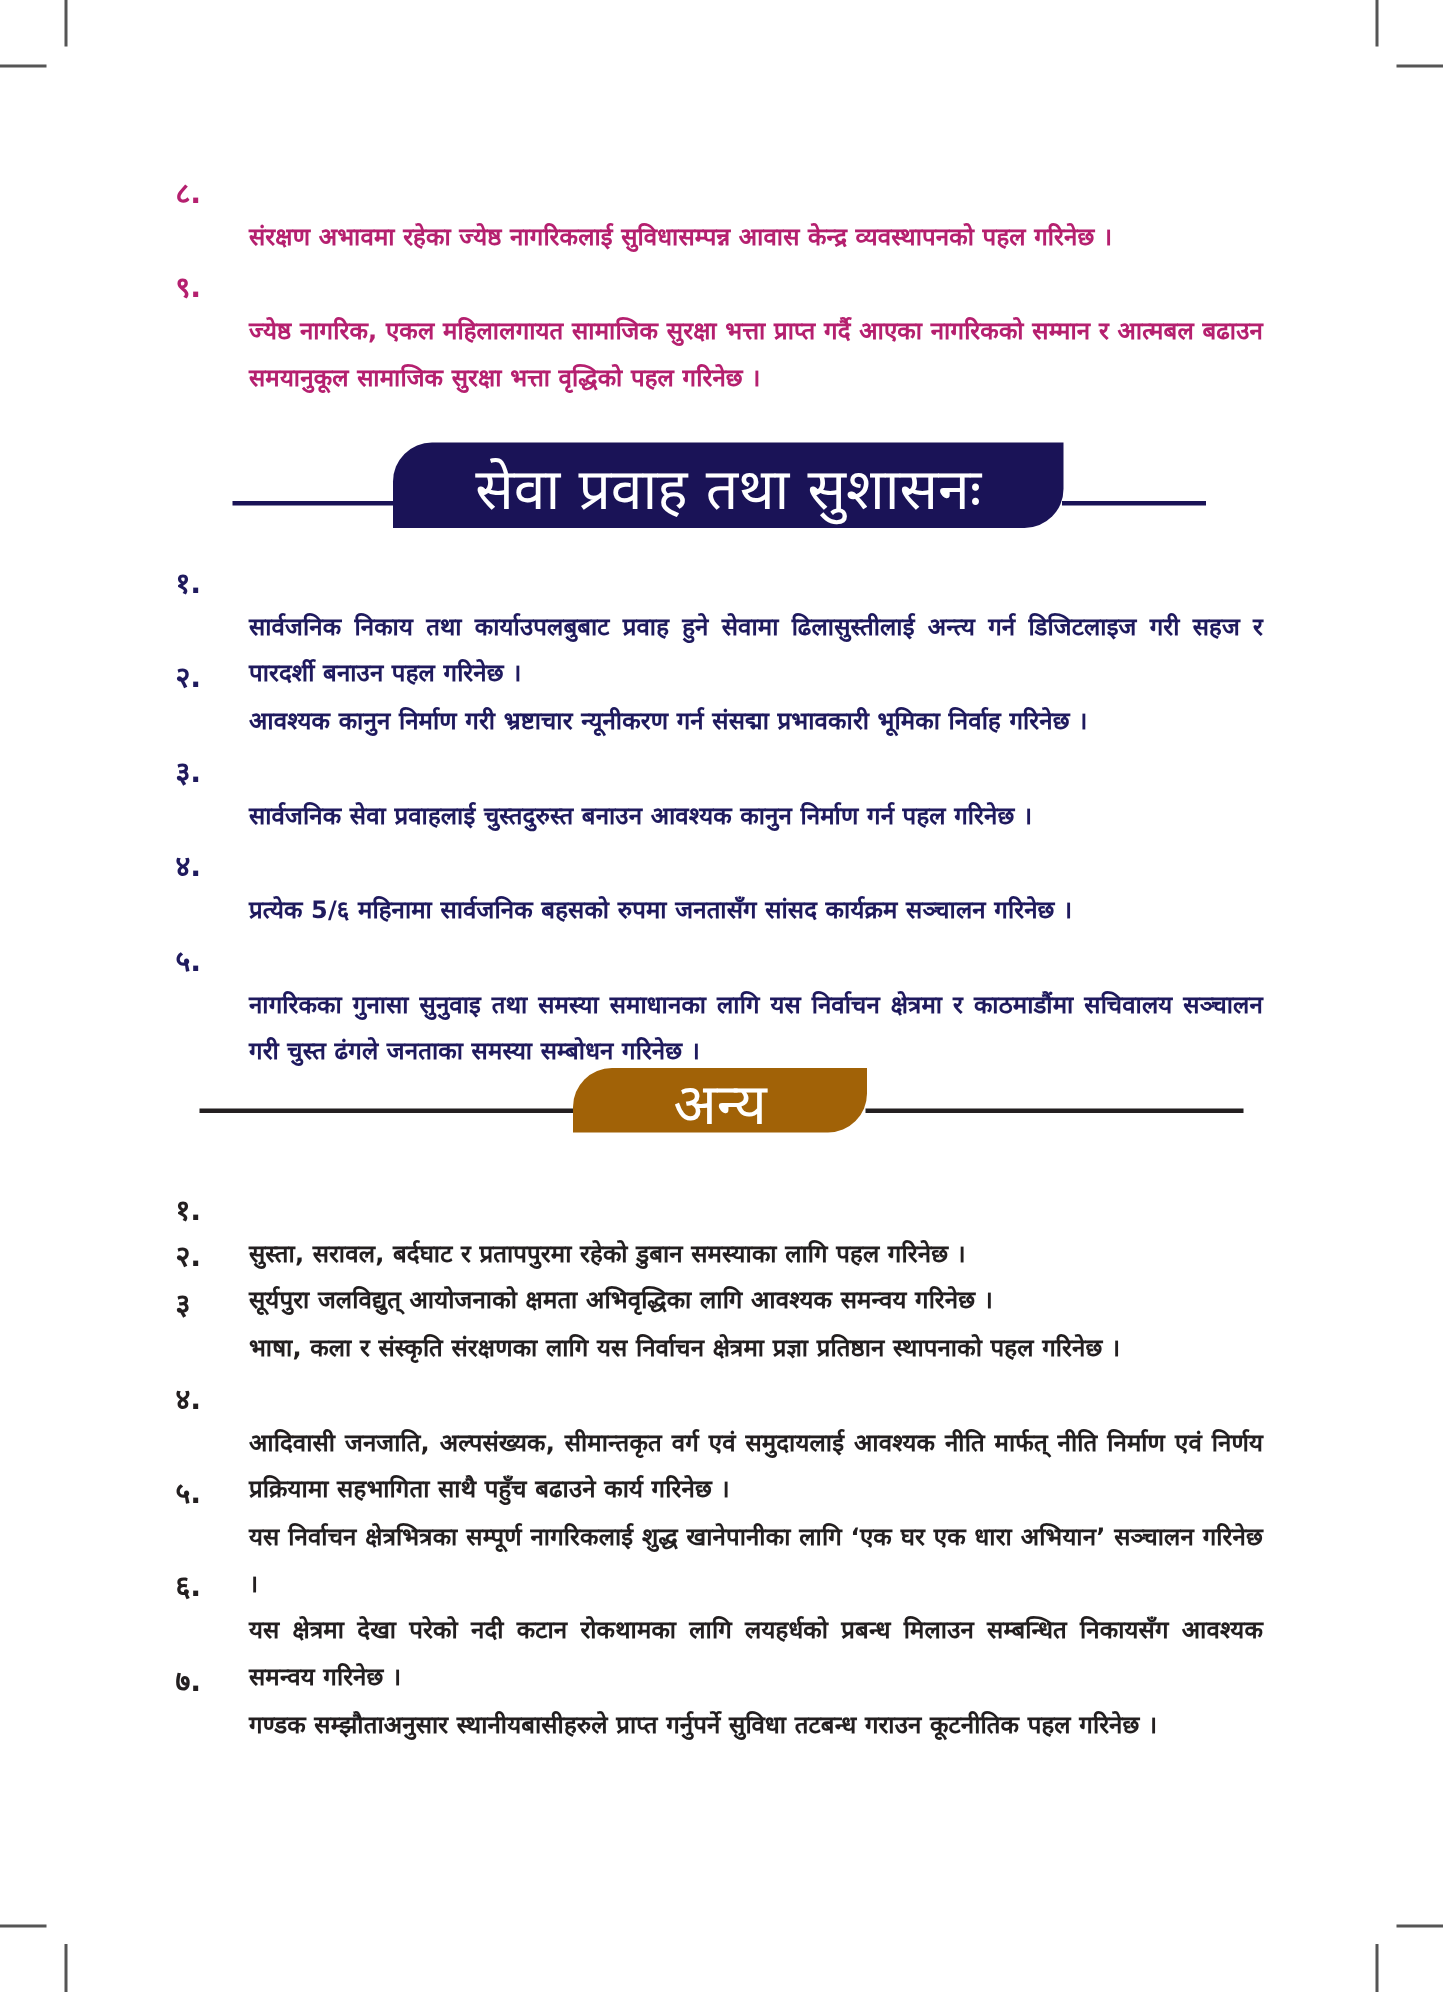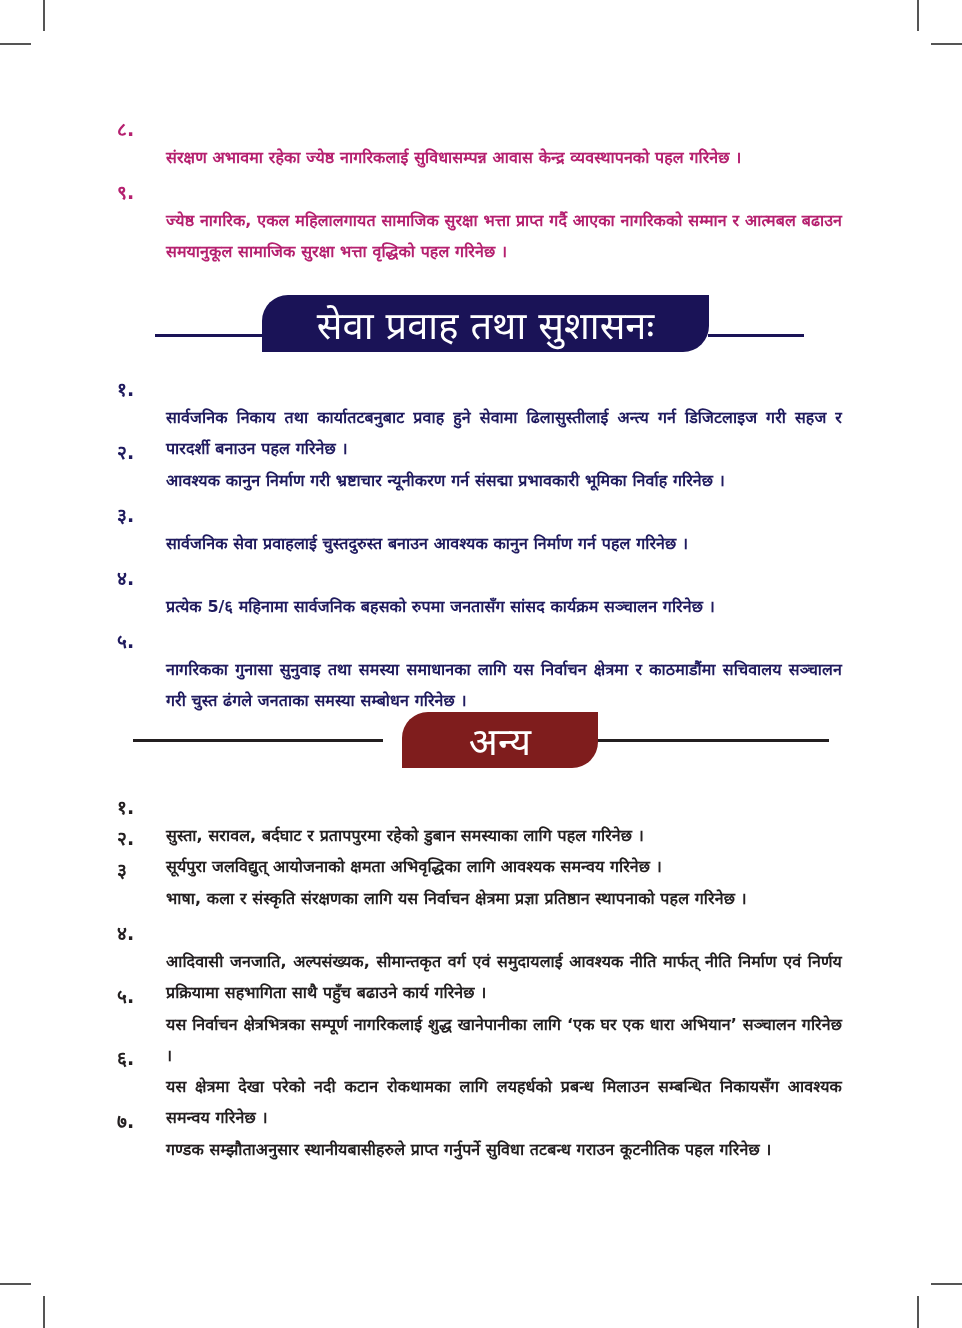--- a/index.html
+++ b/index.html
@@ -7,21 +7,21 @@
   .crop { position: absolute; background: #555; }
   .item { position: absolute; left: 0; width: 962px; }
   .num { position: absolute; left: 117px; font-size: 19px; font-weight: bold; line-height: 31px; }
   .txt { position: absolute; left: 166px; width: 676px; font-size: 16px; font-weight: bold; line-height: 31px; text-align: justify; text-align-last: left; letter-spacing: 0.1px; margin-top: 28px; }
   .pink { color: #b5206f; }
   .navy { color: #1f1a5e; }
   .black { color: #231f20; }
   .hline { position: absolute; height: 3px; }
   .hdr-box { position: absolute; display: flex; align-items: center; justify-content: center; color: #ffffff; font-weight: normal; }
   .hdr1 { left: 262px; top: 295px; width: 447px; height: 57px; background: #1a1357; border-radius: 26px 0 26px 0; font-size: 38px; }
-  .hdr2 { left: 402px; top: 712px; width: 196px; height: 56px; background: #7f1d1d; border-radius: 26px 0 26px 0; font-size: 38px; }
+  .hdr2 { left: 382px; top: 712px; width: 196px; height: 43px; background: #a16207; border-radius: 26px 0 26px 0; font-size: 38px; }
 </style>
 </head>
 <body>
 
 <div class="crop" style="left:43px;top:0;width:2px;height:31px;"></div>
 <div class="crop" style="left:0;top:43px;width:31px;height:2px;"></div>
 <div class="crop" style="left:917px;top:0;width:2px;height:31px;"></div>
 <div class="crop" style="left:931px;top:43px;width:31px;height:2px;"></div>
 <div class="crop" style="left:0;top:1283px;width:31px;height:2px;"></div>
 <div class="crop" style="left:43px;top:1296px;width:2px;height:32px;"></div>
@@ -41,21 +41,21 @@
 
 <div>
   <div class="hline" style="left:155px;top:334px;width:110px;background:#1a1357;"></div>
   <div class="hline" style="left:708px;top:334px;width:96px;background:#1a1357;"></div>
   <div class="hdr-box hdr1">सेवा प्रवाह तथा सुशासनः</div>
 </div>
 
 <div>
   <div class="item" style="top:374px;">
     <span class="num navy">१.</span>
-    <div class="txt navy">सार्वजनिक निकाय तथा कार्यातटबनुबाट प्रवाह हुने सेवामा ढिलासुस्तीलाई अन्त्य गर्न डिजिटलाइज गरी सहज र पारदर्शी बनाउन पहल गरिनेछ ।</div>
+    <div class="txt navy">सार्वजनिक निकाय तथा कार्याउपलबुबाट प्रवाह हुने सेवामा ढिलासुस्तीलाई अन्त्य गर्न डिजिटलाइज गरी सहज र पारदर्शी बनाउन पहल गरिनेछ ।</div>
   </div>
   <div class="item" style="top:437px;">
     <span class="num navy">२.</span>
     <div class="txt navy">आवश्यक कानुन निर्माण गरी भ्रष्टाचार न्यूनीकरण गर्न संसद्मा प्रभावकारी भूमिका निर्वाह गरिनेछ ।</div>
   </div>
   <div class="item" style="top:500px;">
     <span class="num navy">३.</span>
     <div class="txt navy">सार्वजनिक सेवा प्रवाहलाई चुस्तदुरुस्त बनाउन आवश्यक कानुन निर्माण गर्न पहल गरिनेछ ।</div>
   </div>
   <div class="item" style="top:563px;">

